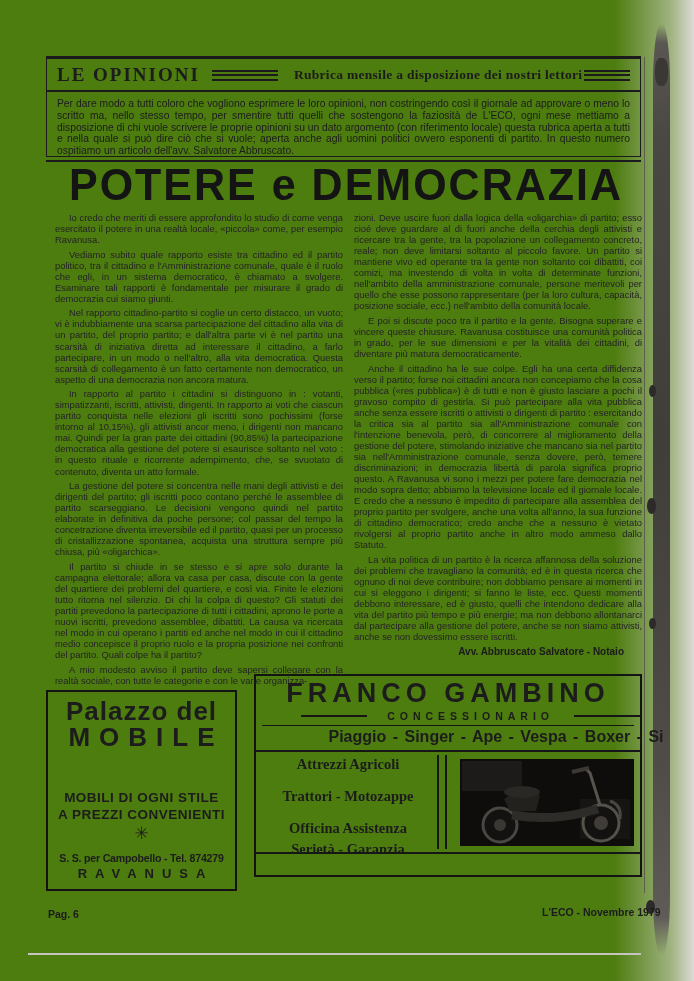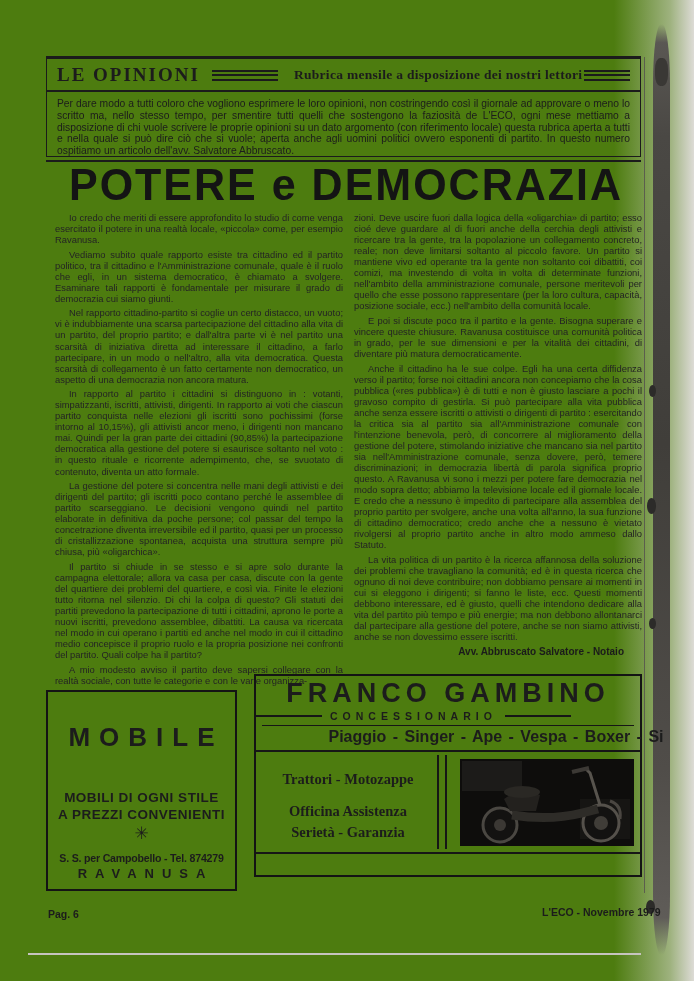--- a/index.html
+++ b/index.html
@@ -64,21 +64,21 @@
   .pm-orn { top:131px; font-size:17px; }
   .pm-addr { top:160px; font-size:10.6px; font-weight:bold; letter-spacing:-.2px; }
   .pm-city { top:174px; font-size:13px; font-weight:bold; letter-spacing:8px; text-indent:8px; }
 
   
   .ad-gambino { position:absolute; left:254px; top:674px; width:388px; height:203px;
     border:2px solid #141414; box-sizing:border-box; }
   .ad-gambino > div { position:absolute; }
   .fg-name { top:2px; width:100%; text-align:center; font-size:27px; font-weight:bold;
     letter-spacing:5px; white-space:nowrap; }
-  .fg-conc { top:34px; width:100%; display:flex; align-items:center; justify-content:flex-start; gap:8px; }
+  .fg-conc { top:34px; width:100%; display:flex; align-items:center; justify-content:flex-end; gap:20px; }
   .fg-conc .txt { font-size:10.5px; font-weight:bold; letter-spacing:5px; }
   .dash { width:66px; height:2px; background:#161616; }
   .fg-hr1 { top:49px; left:6px; width:372px; height:1px; background:#161616; }
   .fg-brands { top:52px; width:100%; text-align:center; font-size:16px; font-weight:bold; word-spacing:2px;margin-left:48px; }
   .fg-hr2 { top:74px; left:0; width:100%; height:2px; background:#161616; }
   .fg-services { top:80px; left:4px; width:176px; text-align:center;
     font-family:"Liberation Serif", serif; font-weight:bold; font-size:14.5px; }
   .fg-services .s2 { margin-top:15px; } .fg-services .s3 { margin-top:15px; } .fg-services .s4 { margin-top:4px; }
   .vline { top:79px; width:2px; height:94px; background:#161616; }
   .v1 { left:181px; } .v2 { left:189px; }
@@ -132,39 +132,41 @@
     <div class="col">
       <p class="noind">zioni. Deve uscire fuori dalla logica della «oligarchia» di partito; esso cioé deve guardare al di fuori anche della cerchia degli attivisti e ricercare tra la gente, tra la popolazione un collegamento concreto, reale; non deve limitarsi soltanto al piccolo favore. Un partito si mantiene vivo ed operante tra la gente non soltanto coi dibattiti, coi comizi, ma investendo di volta in volta di determinate funzioni, nell'ambito della amministrazione comunale, persone meritevoli per quello che esse possono rappresentare (per la loro cultura, capacità, posizione sociale, ecc.) nell'ambito della comunità locale.</p>
       <p>E poi si discute poco tra il partito e la gente. Bisogna superare e vincere queste chiusure. Ravanusa costituisce una comunità politica in grado, per le sue dimensioni e per la vitalità dei cittadini, di diventare più matura democraticamente.</p>
       <p>Anche il cittadino ha le sue colpe. Egli ha una certa diffidenza verso il partito; forse noi cittadini ancora non concepiamo che la cosa pubblica («res pubblica») è di tutti e non è giusto lasciare a pochi il gravoso compito di gestirla. Si può partecipare alla vita pubblica anche senza essere iscritti o attivisti o dirigenti di partito : esercitando la critica sia al partito sia all'Amministrazione comunale con l'intenzione benevola, però, di concorrere al miglioramento della gestione del potere, stimolando iniziative che mancano sia nel partito sia nell'Amministrazione comunale, senza dovere, però, temere discriminazioni; in democrazia libertà di parola significa proprio questo. A Ravanusa vi sono i mezzi per potere fare democrazia nel modo sopra detto; abbiamo la televisione locale ed il giornale locale. E credo che a nessuno è impedito di partecipare alla assemblea del proprio partito per svolgere, anche una volta all'anno, la sua funzione di cittadino democratico; credo anche che a nessuno è vietato rivolgersi al proprio partito anche in altro modo ammeso dallo Statuto.</p>
       <p>La vita politica di un partito è la ricerca affannosa della soluzione dei problemi che travagliano la comunità; ed è in questa ricerca che ognuno di noi deve contribuire; non dobbiamo pensare ai momenti in cui si eleggono i dirigenti; si fanno le liste, ecc. Questi momenti debbono interessare, ed è giusto, quelli che intendono dedicare alla vita del partito più tempo e più energie; ma non debbono allontanarci dal partecipare alla gestione del potere, anche se non siamo attivisti, anche se non dovessimo essere iscritti.</p>
       <p class="signature">Avv. Abbruscato Salvatore - Notaio</p>
     </div>
   </div>
 
   <div class="ad-mobile">
+    <div class="pm-1">Palazzo del</div>
     <div class="pm-2">MOBILE</div>
     <div class="pm-3">MOBILI DI OGNI STILE</div>
     <div class="pm-4">A PREZZI CONVENIENTI</div>
     <div class="pm-orn">✳</div>
     <div class="pm-addr">S. S. per Campobello - Tel. 874279</div>
     <div class="pm-city">RAVANUSA</div>
   </div>
 
   <div class="ad-gambino">
     <div class="fg-name">FRANCO GAMBINO</div>
     <div class="fg-conc">
       <span class="dash"></span>
       <span class="txt">CONCESSIONARIO</span>
       <span class="dash"></span>
     </div>
     <div class="fg-hr1"></div>
     <div class="fg-brands">Piaggio - Singer - Ape - Vespa - Boxer - Si</div>
     <div class="fg-hr2"></div>
     <div class="fg-services">
+      <div class="s1">Attrezzi Agricoli</div>
       <div class="s2">Trattori - Motozappe</div>
       <div class="s3">Officina Assistenza</div>
       <div class="s4">Serietà - Garanzia</div>
     </div>
     <div class="vline v1"></div>
     <div class="vline v2"></div>
     <div class="fg-photo">
       <svg width="174" height="87" viewBox="0 0 174 87" xmlns="http://www.w3.org/2000/svg">
         <rect x="0" y="0" width="174" height="87" fill="#0e0d0c"></rect>
         <rect x="2" y="2" width="60" height="30" fill="#1c1b19"></rect>

